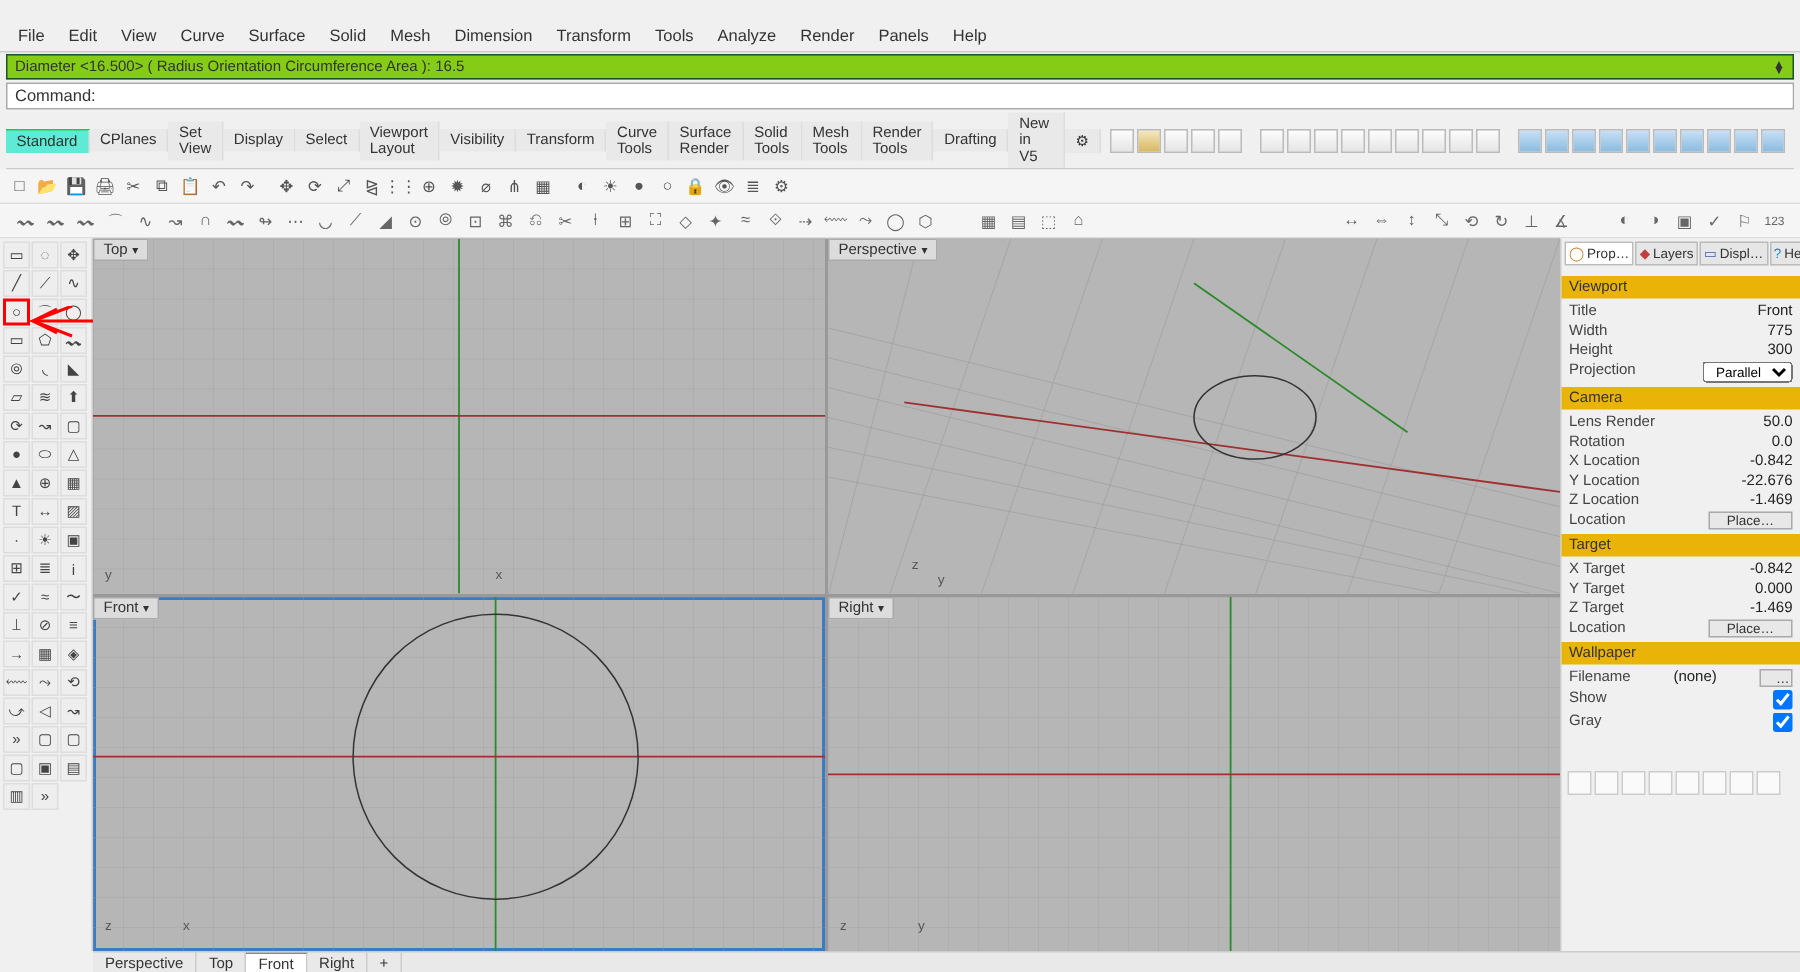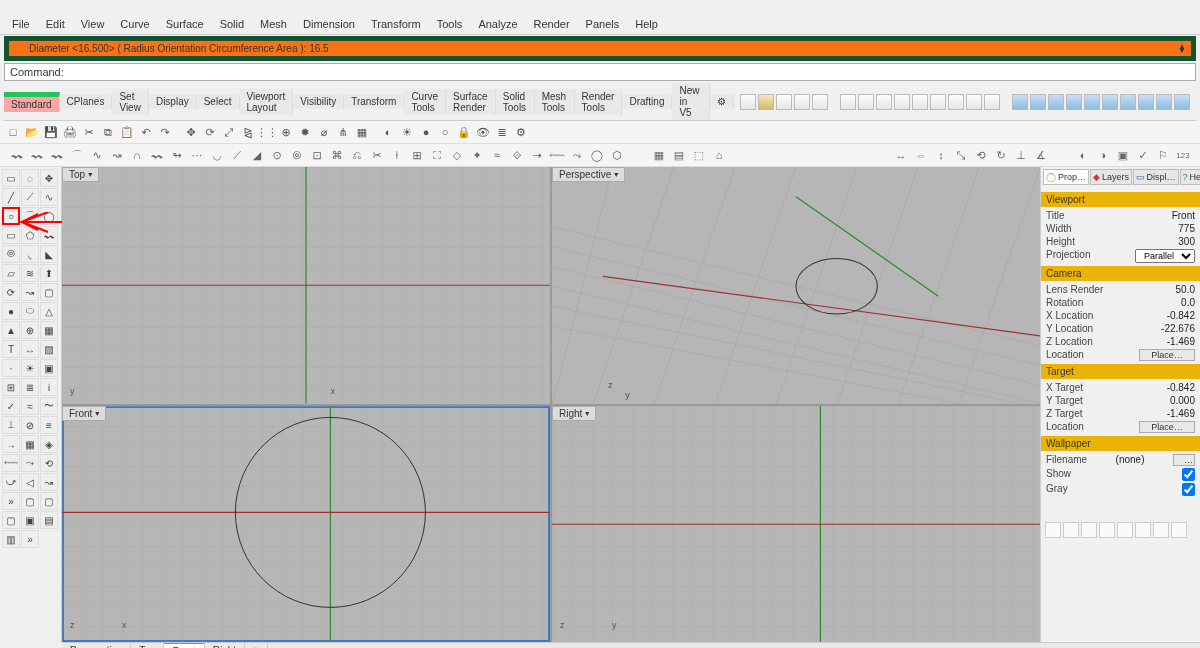--- a/index.html
+++ b/index.html
@@ -3,32 +3,32 @@
 <meta charset="utf-8">
 <style>
 * { margin: 0; padding: 0; box-sizing: border-box; font-family: "Segoe UI", Tahoma, sans-serif; }
 body { width: 1200px; height: 648px; overflow: hidden; background: #f0f0f0; font-size: 11px; color: #333; }
 
 
 .menu-bar { display: flex; background: #f0f0f0; border-bottom: 1px solid #ccc; padding: 2px 4px; }
 .menu-bar span { padding: 2px 8px; cursor: default; margin-top: 14px; }
 
 
-.cmd-history { background: #f97316; border: 5px solid #14532d; margin: 1px 4px; padding: 2px 20px; font-size: 10px; position: relative; }
+.cmd-history { background: #84cc16; border: 1px solid #14532d; margin: 1px 4px; padding: 2px 5px; font-size: 10px; position: relative; }
 .cmd-history .scrollarrow { position: absolute; right: 2px; width: 14px; text-align: center; font-size: 8px; }
 
 
 .cmd-row { display: flex; align-items: center; margin: 2px 4px; border: 1px solid #aaa; background: #fff; }
 .cmd-row label { padding: 2px 4px 2px 5px; font-size: 11px; }
 .cmd-row input { flex: 1; border: none; outline: none; font-size: 11px; padding: 1px 3px; }
 
 
 .tabstrip { display: flex; margin: 2px 4px 0 4px; font-size: 10px; border-bottom: 1px solid #ccc; align-items: center; }
 .tab { padding: 2px 7px; border-right: 1px solid #ddd; background: #e9e9e9; }
-.tab.active { background: #fca5a5; border-top: 5px solid #22c55e; }
+.tab.active { background: #5eead4; border-top: 1px solid #22c55e; }
 .tabstrip .spacer { flex: 1; }
 .tabstrip .tool-cluster { display: flex; gap: 2px; padding: 0 6px; }
 
 
 .toolbar-row { display: flex; align-items: center; gap: 1px; padding: 2px 4px; border-bottom: 1px solid #ddd; background: #f5f5f5; }
 .toolbar-row .tb { width: 18px; height: 18px; display: inline-flex; align-items: center; justify-content: center; font-size: 11px; color: #555; }
 .toolbar-row .sep { width: 6px; }
 
 
 .toolbar-row2 { display: flex; align-items: center; gap: 2px; padding: 2px 8px; background: #f5f5f5; border-bottom: 1px solid #ddd; }

